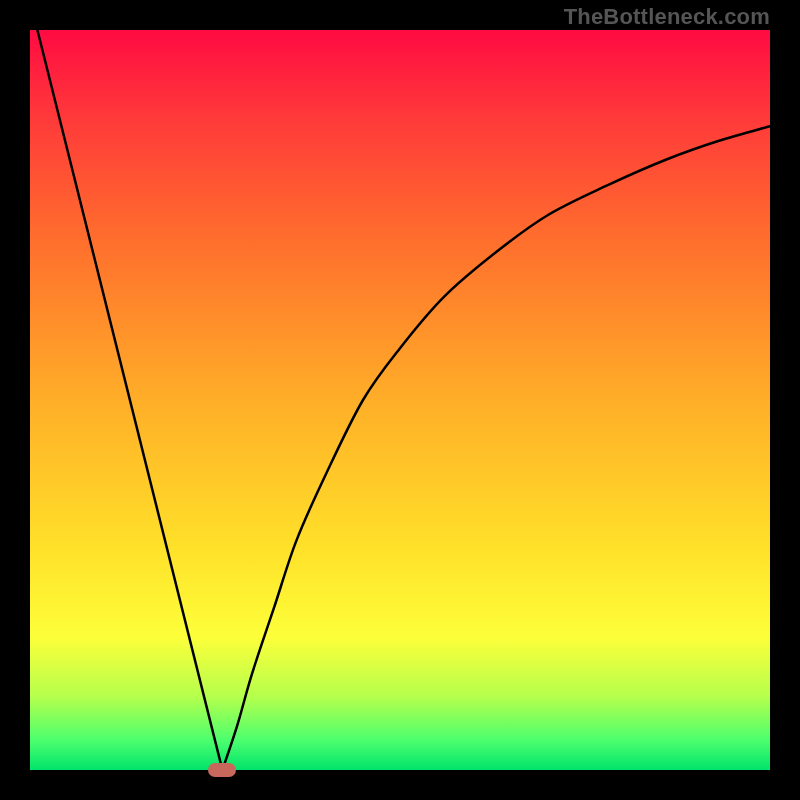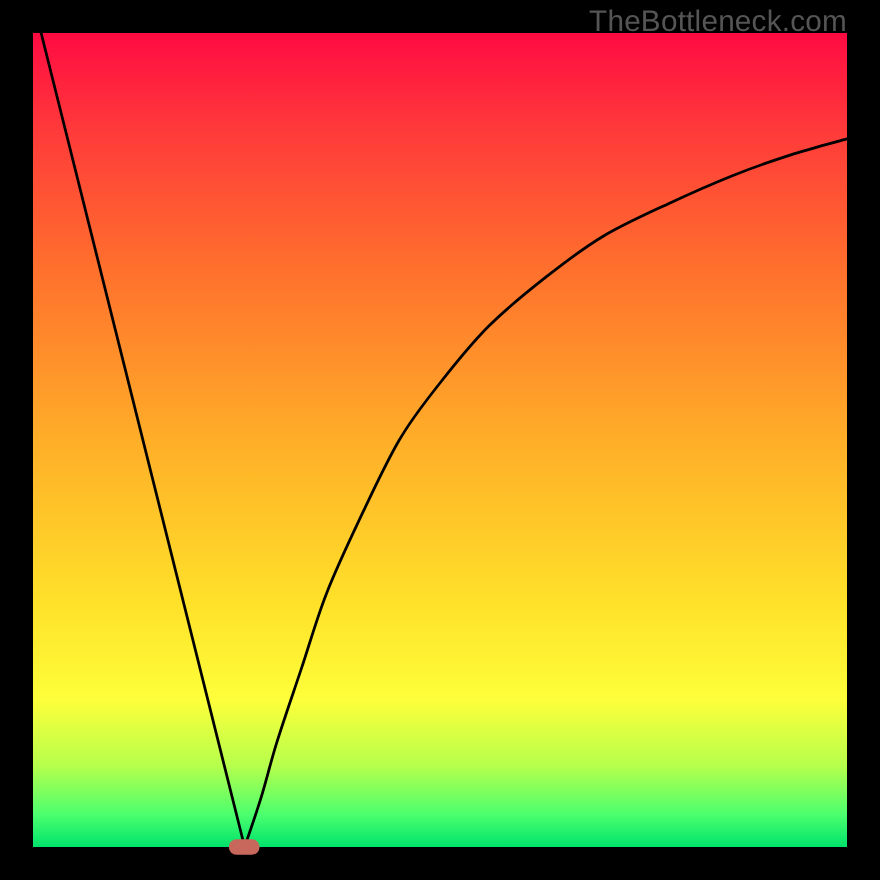--- a/index.html
+++ b/index.html
@@ -35,22 +35,22 @@
       #b6ff4c 90%,
       #4cff6e 96%,
       #00e36b 100%
     );
   }
   .watermark {
     position: absolute;
     top: 4px;
     right: 30px;
     color: #555;
-    font-size: 27px;
-    font-weight: 400;
+    font-size: 22px;
+    font-weight: 700;
     letter-spacing: 0.2px;
     user-select: none;
   }
   .marker {
     position: absolute;
     width: 28px;
     height: 14px;
     border-radius: 7px;
     background: #c8685c;
     transform: translate(-50%, -50%);

